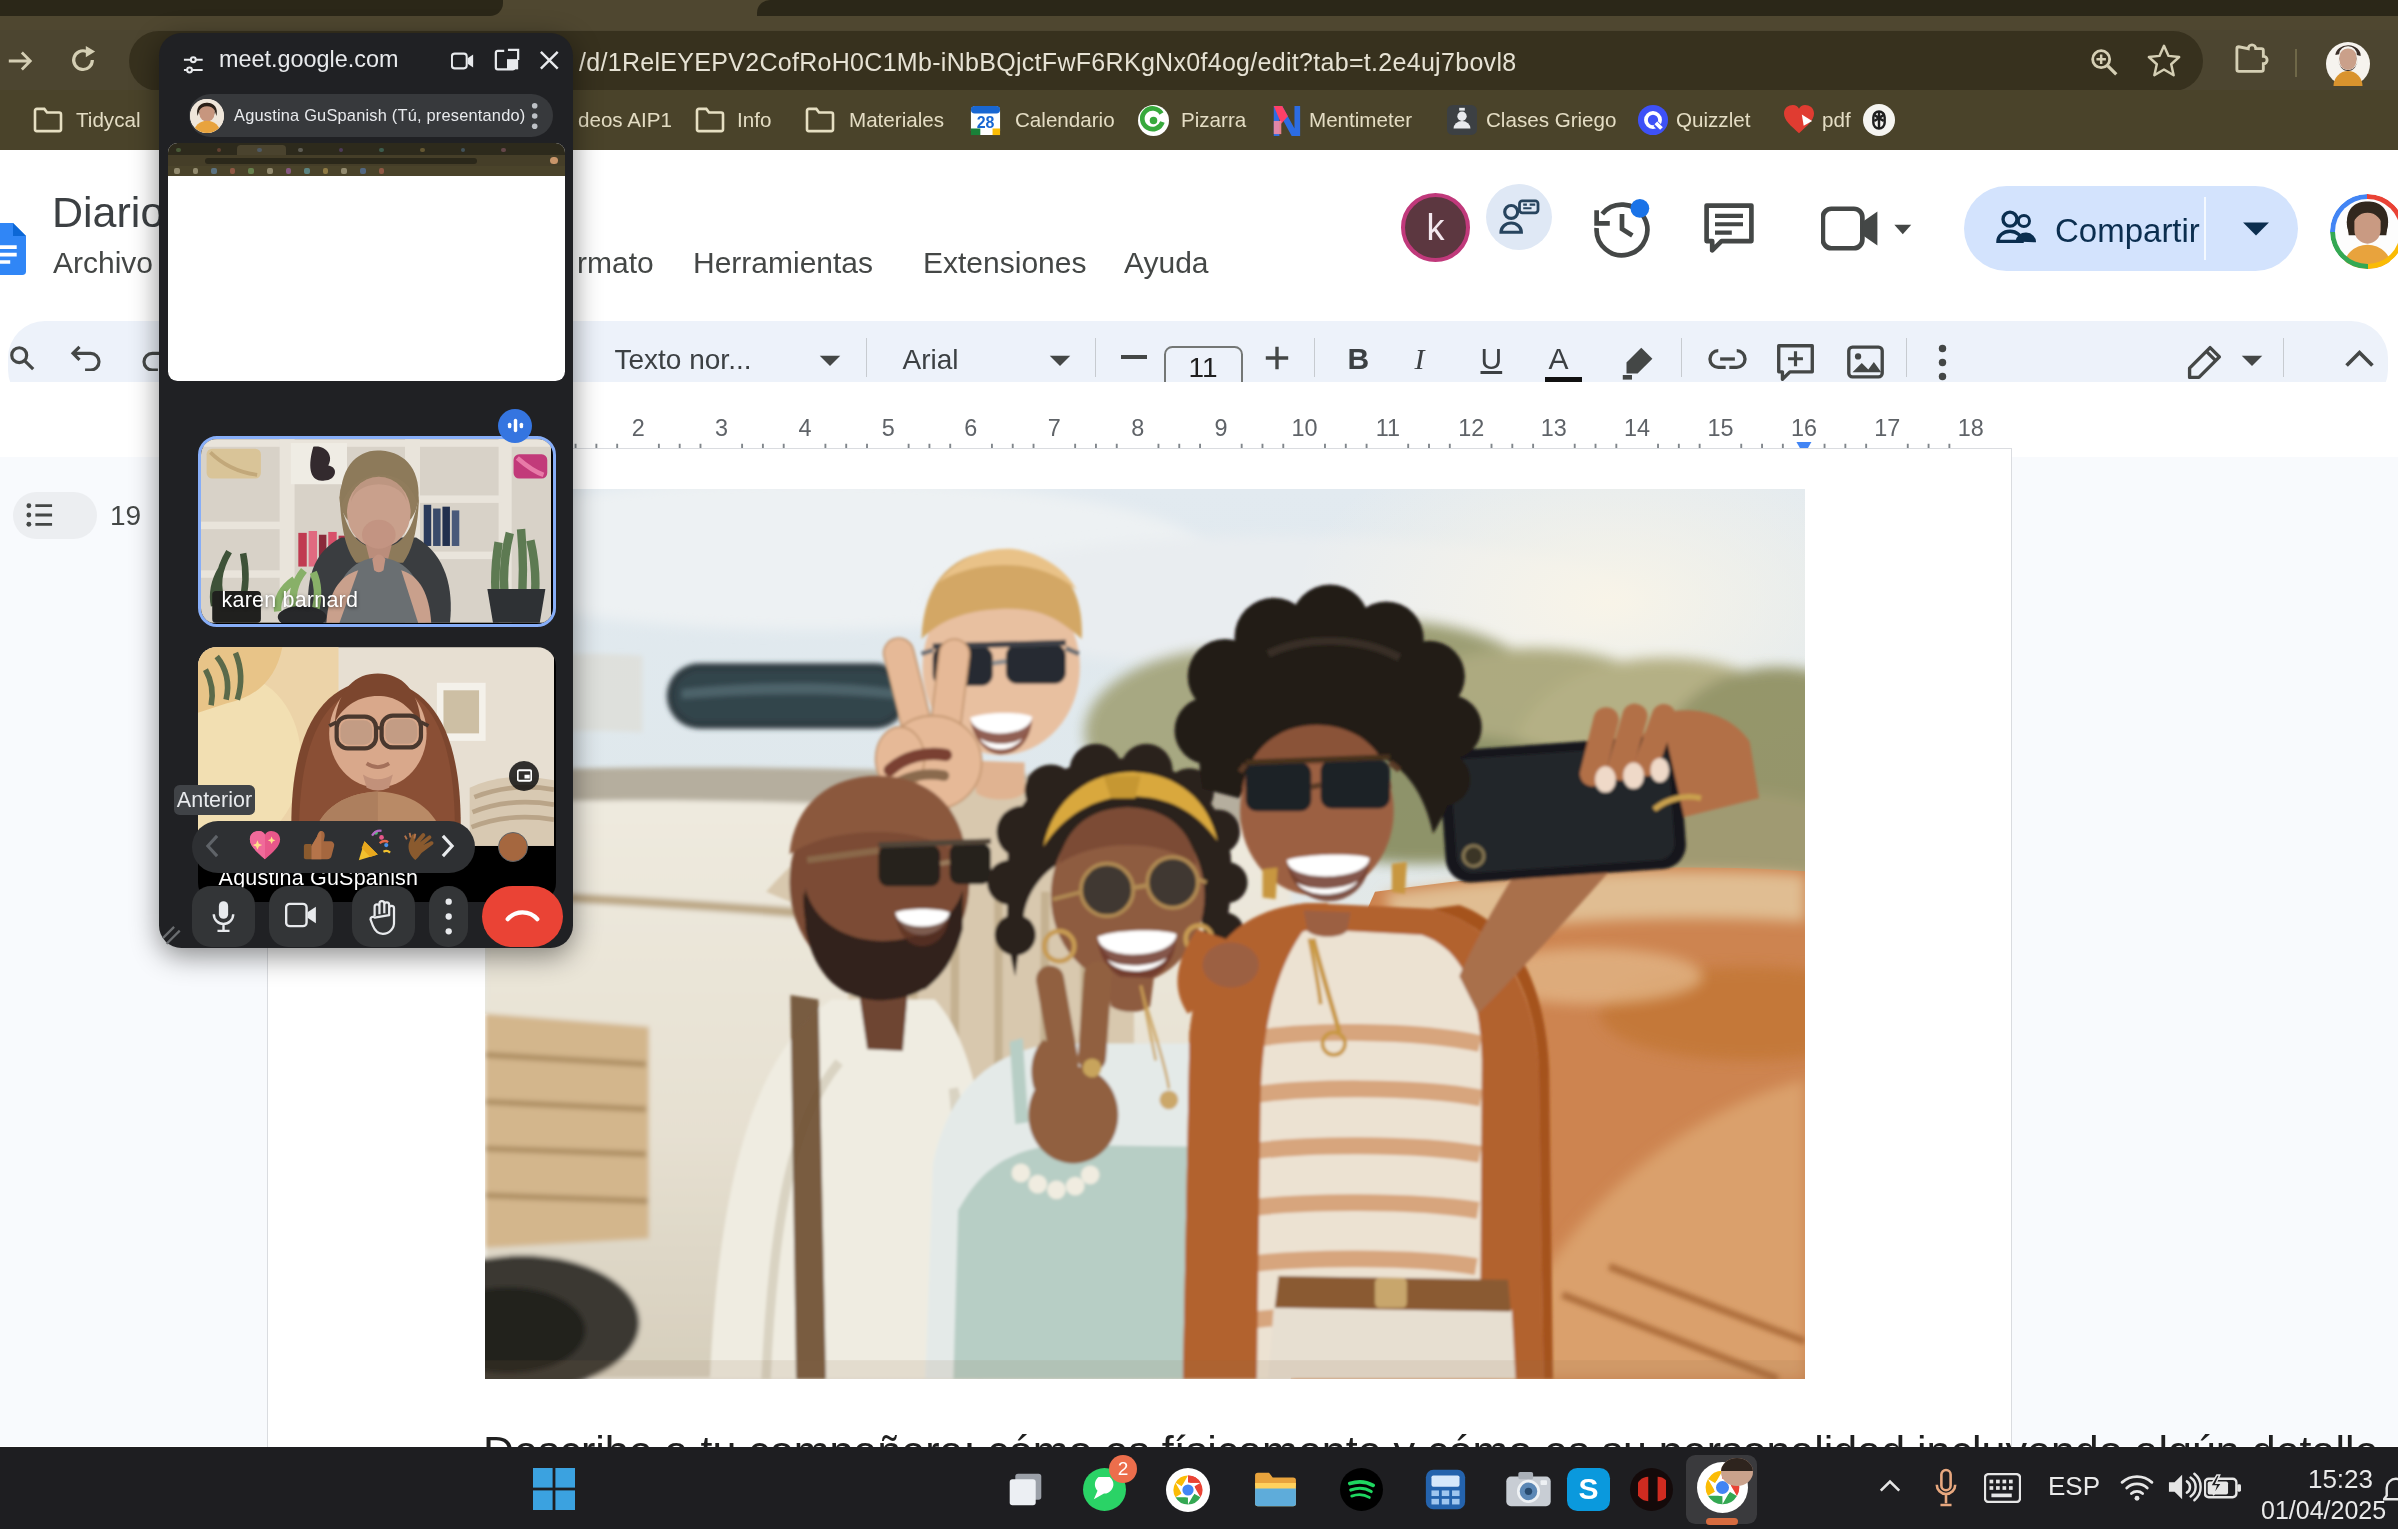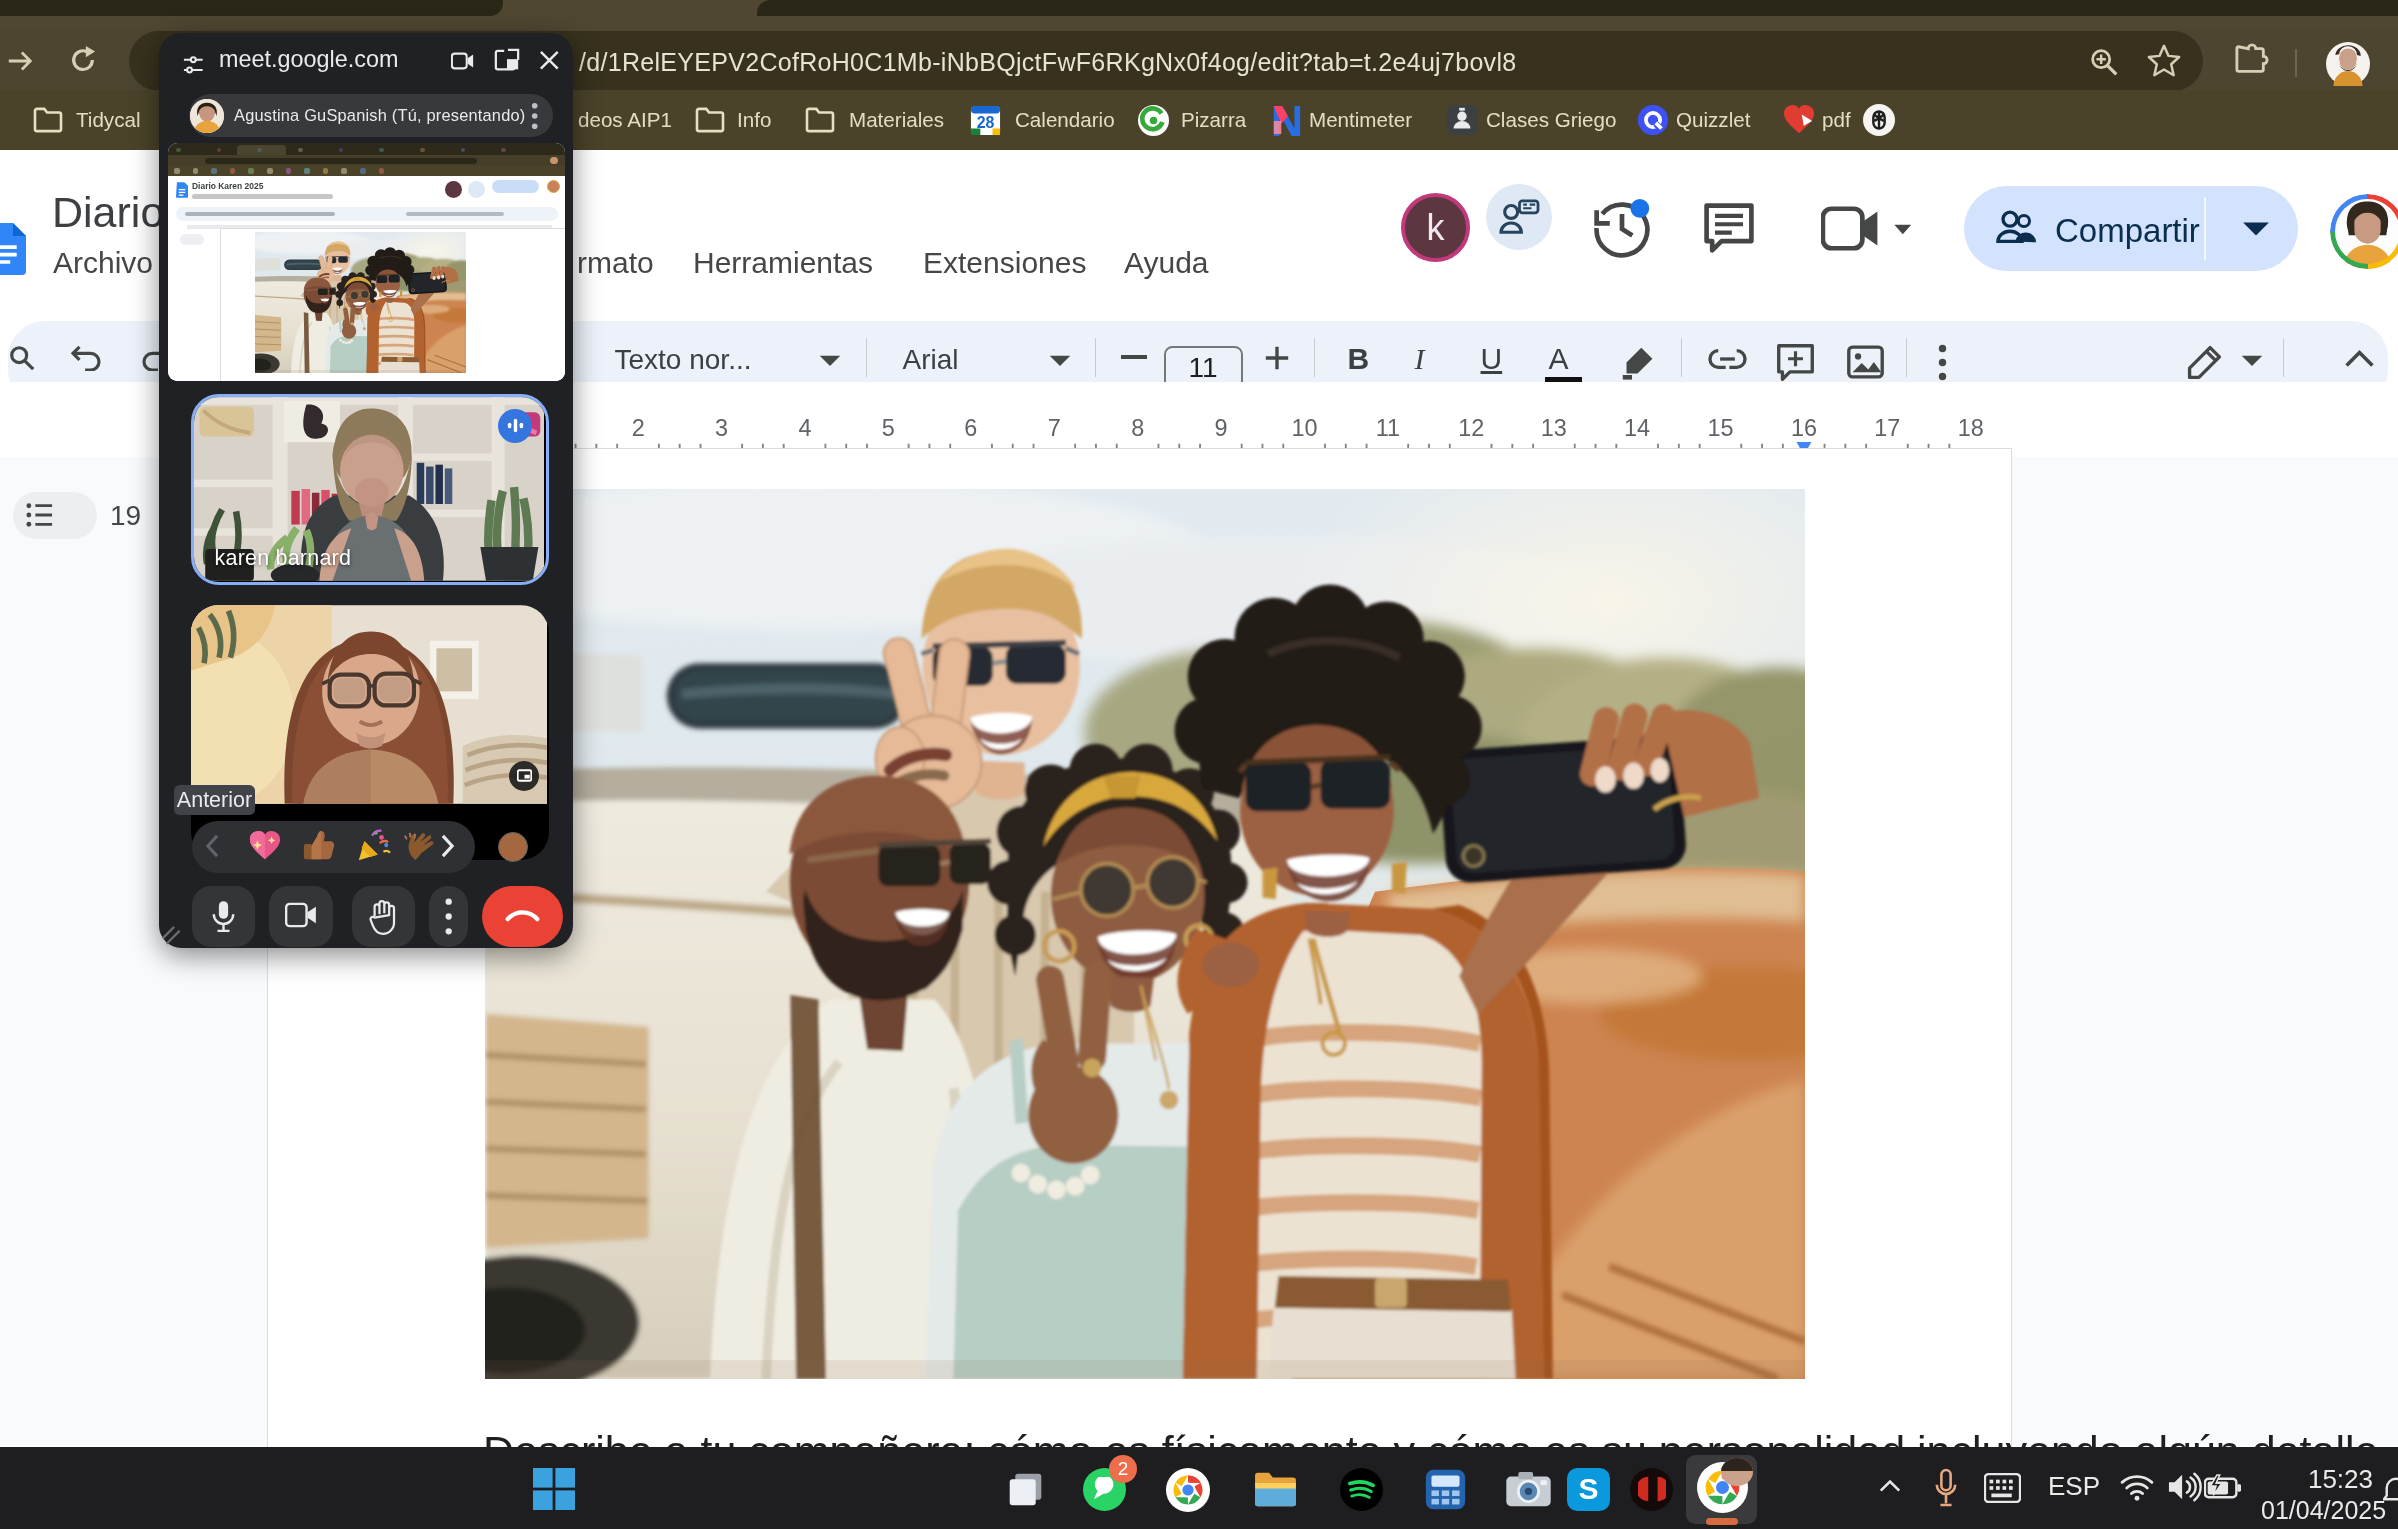--- a/index.html
+++ b/index.html
@@ -31,21 +31,21 @@
 #canvas { left:0; top:457px; width:2399px; height:989px; background:#f8fafd; }
 #page { position:absolute; left:267px; top:-9.4px; width:1745px; height:999px; background:#ffffff; border-left:0.9px solid #dadce0; border-right:0.9px solid #dadce0; border-top:0.9px solid #dadce0; }
 #pagecount { left:13px; top:492px; width:84px; height:47px; background:#eceef1; border-radius:23.4px; color:#444746; }
 
 
 #toast { left:737px; top:1346px; width:891px; height:86px; background:#282a2d; z-index:40; }
 #stopshare { background:#b6c8fb; color:#1b3a6b; border-radius:34px; height:68px; display:flex; align-items:center; font-weight:bold; font-size:23.4px; white-space:nowrap; }
 
 
 #pip { left:159px; top:33px; width:414px; height:915px; background:#202124; border-radius:22.5px; z-index:50; box-shadow:0 7.5px 28px rgba(0,0,0,0.45); }
-.tile { position:absolute; left:32px; width:358px; border-radius:28px; overflow:hidden; }
+.tile { position:absolute; left:39px; width:358px; border-radius:19px; overflow:hidden;margin-top:42px; }
 .vname { position:absolute; left:20.6px; bottom:11.2px; color:#fff; font-size:21.5px; font-weight:500; text-shadow:0 0.9px 3.7px rgba(0,0,0,0.6); letter-spacing:0.2px; }
 
 
 #taskbar { left:0; top:1447px; width:2399px; height:83px; background:#1e1e21; z-index:60; }
 </style>
 </head>
 <body>
 <div id="stage">
 
   <div class="abs" id="tabstrip">
@@ -652,46 +652,20 @@
             <div style="width:5.6px;height:5.6px;border-radius:1.9px;background:#cfc7a8;"></div>
             <div style="width:5.6px;height:5.6px;border-radius:1.9px;background:#b86ac8;"></div>
             <div style="width:5.6px;height:5.6px;border-radius:1.9px;background:#6ab8c8;"></div>
             <div style="width:5.6px;height:5.6px;border-radius:1.9px;background:#c8a85a;"></div>
             <div style="width:5.6px;height:5.6px;border-radius:1.9px;background:#cfc7a8;"></div>
             <div style="width:5.6px;height:5.6px;border-radius:1.9px;background:#5a86c8;"></div>
             <div style="width:5.6px;height:5.6px;border-radius:1.9px;background:#c86a5a;"></div>
         </div>
       </div>
 
-      <div class="abs" style="left:0; top:33px; width:397px; height:205px; background:#fff;">
-        <svg class="abs" style="left:7.5px; top:5.6px;" width="12" height="16" viewBox="0 0 13 17">
-            <path d="M1,0 h8 l4,4 v12 a1,1 0 0 1 -1,1 h-11 a1,1 0 0 1 -1,-1 Z" fill="#3086f6"></path>
-            <path d="M3,8 h7 M3,11 h7 M3,14 h5" stroke="#fff" stroke-width="1.4"></path>
-          </svg>
-        <div class="abs" style="left:24px; top:5.6px; font-size:10.3px; font-weight:bold; color:#3c4043; transform:scale(0.82); transform-origin:left top; white-space:nowrap;">Diario Karen 2025</div>
-        <div class="abs" style="left:24px; top:18px; width:141px; height:4.7px; background:#8b8e92; border-radius:2.8px; opacity:0.5;"></div>
-        <div class="abs" style="left:277px; top:4.7px; width:17px; height:17px; border-radius:50%; background:#5c3740;"></div>
-        <div class="abs" style="left:300px; top:4.7px; width:17px; height:17px; border-radius:50%; background:#dfe8f5;"></div>
-
-        <div class="abs" style="left:324px; top:3.7px; width:47px; height:13px; background:#c9ddf8; border-radius:6.6px;"></div>
-        <div class="abs" style="left:379px; top:3.7px; width:13px; height:13px; border-radius:50%; background:#c9815c; border:1.4px solid #d8a93c;"></div>
-        <div class="abs" style="left:7.5px; top:31px; width:382px; height:14px; background:#eef3f9; border-radius:7.5px;">
-          <div class="abs" style="left:9.4px; top:4.7px; width:150px; height:4.7px; background:#5f6368; opacity:0.45; border-radius:2.3px;"></div>
-          <div class="abs" style="left:230px; top:4.7px; width:98px; height:4.7px; background:#5f6368; opacity:0.4; border-radius:2.3px;"></div>
-        </div>
-        <div class="abs" style="left:19px; top:49px; width:365px; height:3.7px; background:#e8eaed;"></div>
-
-        <div class="abs" style="left:52px; top:52px; width:349px; height:154px; background:#fff; border:0.9px solid #dadce0;"></div>
-        <div class="abs" style="left:11.2px; top:58px; width:24px; height:11.2px; background:#eceef1; border-radius:6.6px;"></div>
-        <div class="abs" style="left:87px; top:56px; width:211px; height:141px; overflow:hidden;">
-          <svg width="211" height="141" viewBox="0 0 1409 950" preserveAspectRatio="none">
-              <use href="#photoall"></use>
-            </svg>
-        </div>
-      </div>
     </div>
 
     <div class="abs tile" style="top:361px; height:191px; border:3.7px solid #87aef8; background:#000;">
       <svg width="350" height="184" viewBox="0 0 374 196">
         <rect width="374" height="196" fill="#d8d2c8"></rect>
         <g fill="#e9e4db">
             <rect x="0" y="0" width="374" height="8"></rect>
             <rect x="84" y="0" width="16" height="196"></rect>
             <rect x="218" y="0" width="16" height="196"></rect>
             <rect x="318" y="0" width="14" height="196"></rect>

